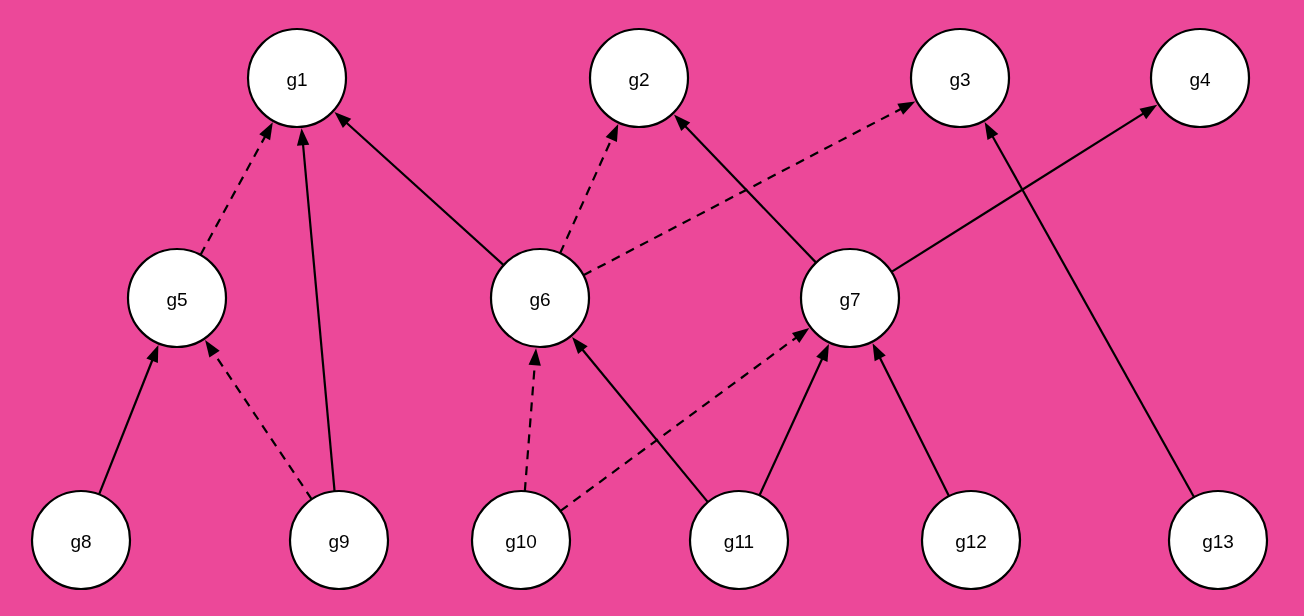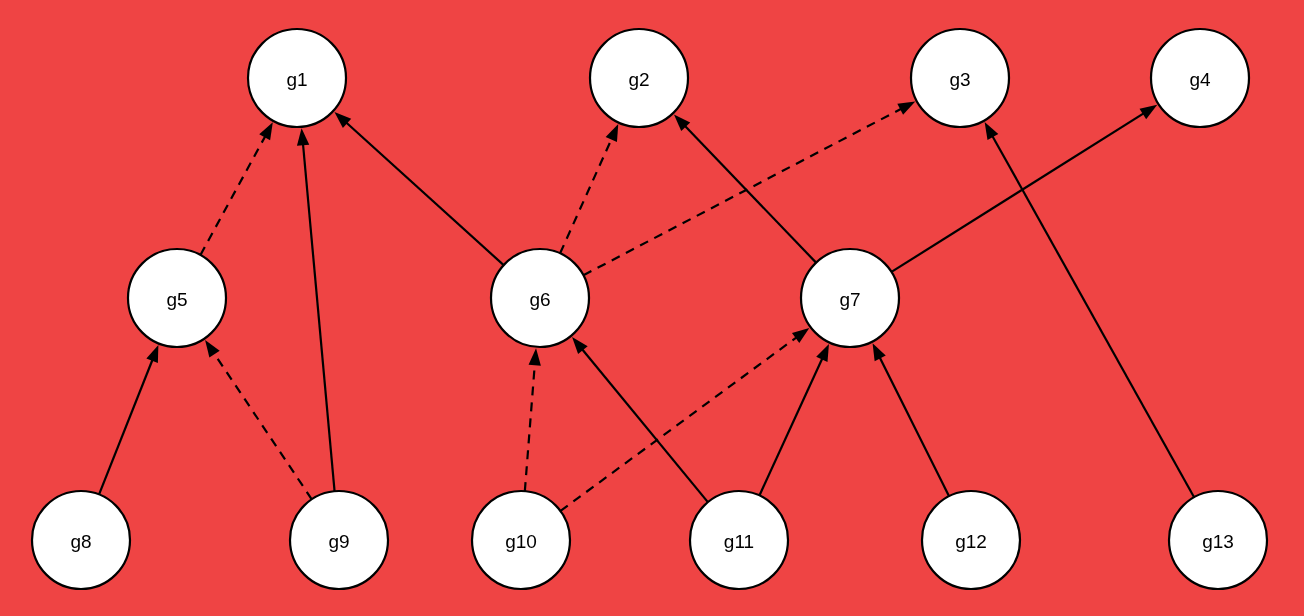--- a/index.html
+++ b/index.html
@@ -8,21 +8,21 @@
     padding: 0;
     background: #ffffff;
   }
   body {
     font-family: "Liberation Sans", sans-serif;
   }
   #graph-canvas {
     position: relative;
     width: 1304px;
     height: 616px;
-    background: #ef4444;
+    background: #ec4899;
     overflow: hidden;
   }
   #graph-svg {
     display: block;
     width: 1304px;
     height: 616px;
   }
   .node-circle {
     fill: #ffffff;
     stroke: #000000;

